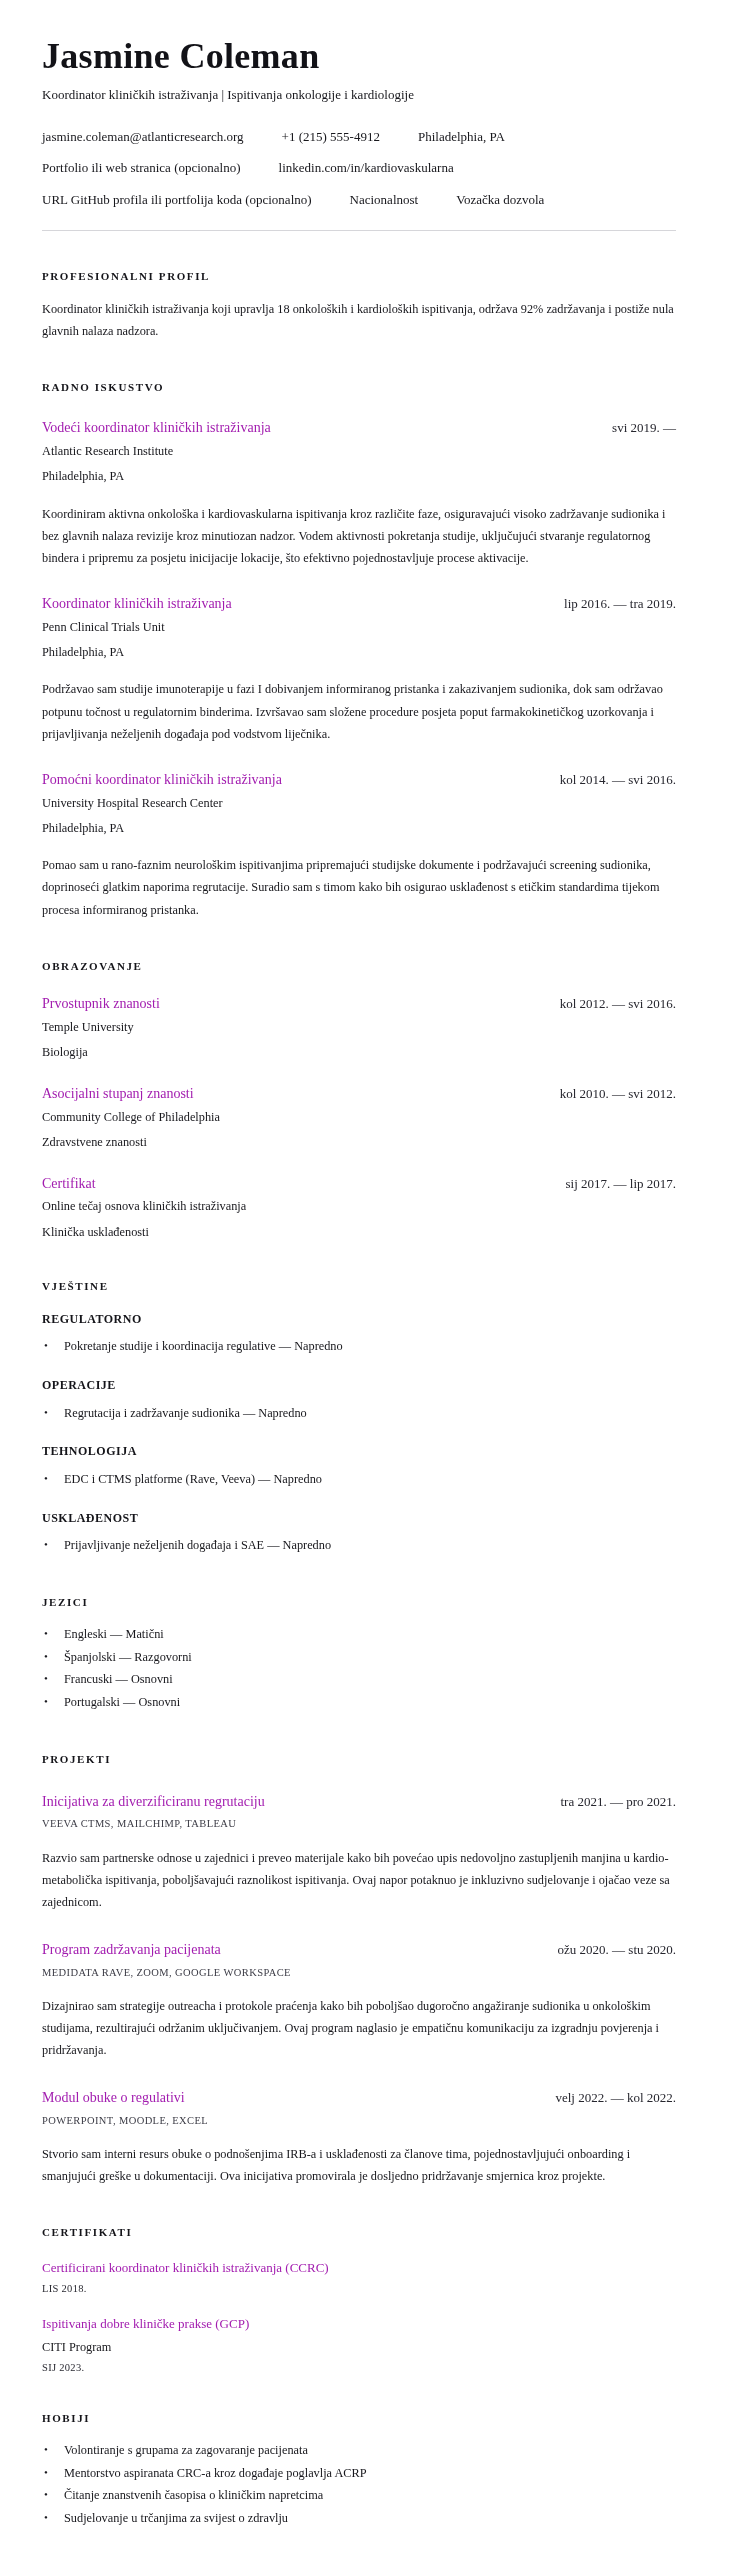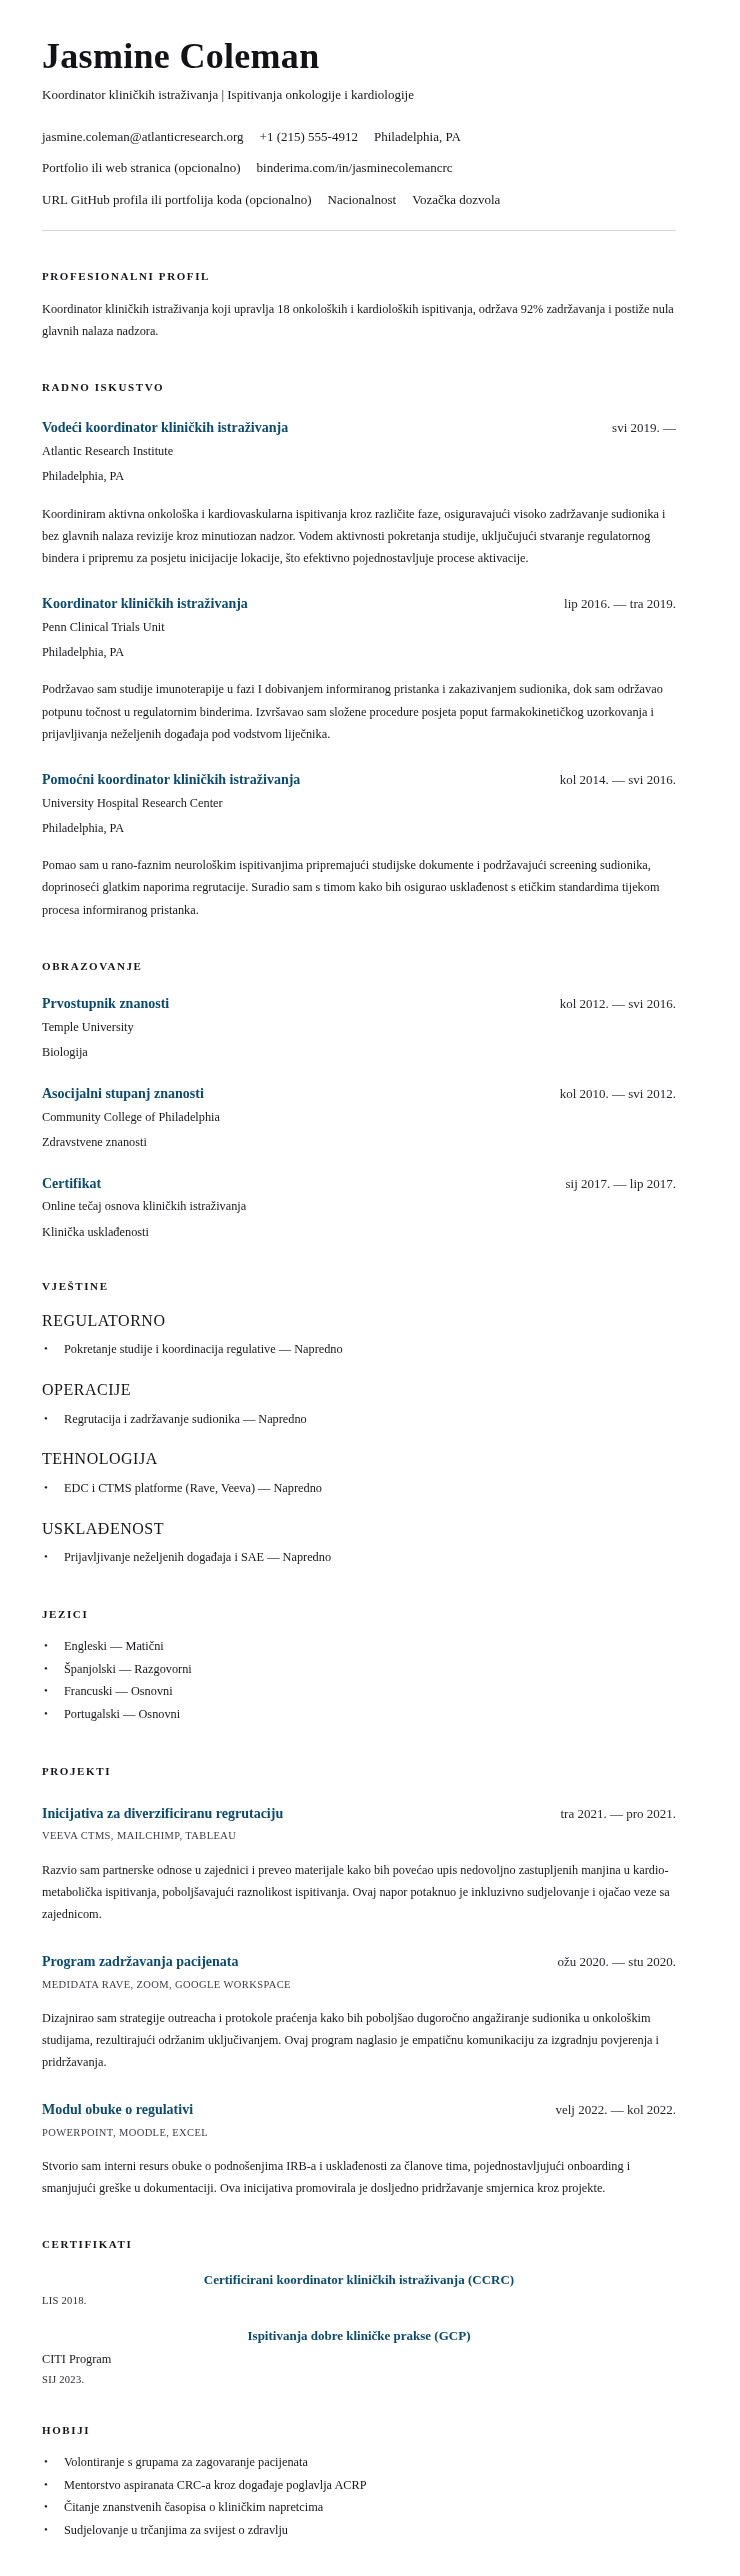--- a/index.html
+++ b/index.html
@@ -1,39 +1,39 @@
 <!DOCTYPE html>
 <html style="font-size:10px"><head>
 <meta charset="utf-8">
 <style>
   html,body{margin:0;padding:0;background:#ffffff;}
   body{font-family:"Liberation Serif","DejaVu Serif",serif;color:#17171c;}
   .page{width:718px;height:2576px;box-sizing:border-box;padding:36px 42px 37px;overflow:hidden;background:#fff;}
 
   .name{font-size:36px;font-weight:700;line-height:1.12;margin:0;letter-spacing:0.3px;color:#121217;}
   .headline{font-size:13px;margin-top:11px;line-height:1.3;}
-  .contact-row{display:flex;gap:16px;font-size:13px;line-height:1.25;}
+  .contact-row{display:flex;gap:38px;font-size:13px;line-height:1.25;}
   .contact-row.first{margin-top:25px;}
   .contact-row + .contact-row{margin-top:15px;}
   .rule{border:none;border-top:1.2px solid #d6d6da;margin:22px 0 0;}
 
   .section-title{font-size:11px;font-weight:700;letter-spacing:1.6px;margin:39px 0 0;color:#15151a;}
   .profile-text{font-size:12.3px;line-height:1.8;margin:16px 0 0;max-width:654px;}
 
   .entry{margin-top:26px;}
   .entry-head{display:flex;justify-content:space-between;align-items:baseline;gap:15px;}
-  .entry-title{font-size:14px;font-weight:700;line-height:1.25;color:#0c4a6e;text-align:center;}
+  .entry-title{font-size:14px;font-weight:400;line-height:1.25;color:#a21caf;}
   .dates{font-size:13px;color:#26262e;white-space:nowrap;}
   .entry-sub{font-size:12.3px;margin-top:7.4px;line-height:1.3;}
   .entry-loc{font-size:12.3px;margin-top:9.3px;line-height:1.3;}
   .entry-desc{font-size:12.3px;line-height:1.8;margin-top:17.3px;max-width:654px;}
 
   .tools{font-size:10.5px;letter-spacing:0.4px;margin-top:8px;color:#3c3c46;}
 
-  .skill-cat{font-size:16px;font-weight:400;letter-spacing:0.5px;margin-top:20px;color:#15151a;}
+  .skill-cat{font-size:12px;font-weight:700;letter-spacing:0.5px;margin-top:20px;color:#15151a;}
   ul.blist{list-style:none;margin:8.6px 0 0;padding:0;}
   ul.blist li{position:relative;padding-left:22px;font-size:12.3px;line-height:1.85;}
   ul.blist li::before{content:"•";position:absolute;left:1.9px;top:0;color:#1c1c22;font-size:11px;}
 
   .cert-issuer{font-size:12.3px;margin-top:7.4px;}
   .cert-date{font-size:10.5px;letter-spacing:0.3px;margin-top:6.8px;color:#2a2a32;}
 
   .edu-entry{margin-top:23.5px;}
   .proj-entry{margin-top:28px;}
   .cert-entry{margin-top:22px;}
@@ -47,21 +47,21 @@
     <h1 class="name">Jasmine Coleman</h1>
     <div class="headline">Koordinator kliničkih istraživanja | Ispitivanja onkologije i kardiologije</div>
 
     <div class="contact-row first">
       <span>jasmine.coleman@atlanticresearch.org</span>
       <span>+1 (215) 555-4912</span>
       <span>Philadelphia, PA</span>
     </div>
     <div class="contact-row">
       <span>Portfolio ili web stranica (opcionalno)</span>
-      <span>binderima.com/in/jasminecolemancrc</span>
+      <span>linkedin.com/in/kardiovaskularna</span>
     </div>
     <div class="contact-row">
       <span>URL GitHub profila ili portfolija koda (opcionalno)</span>
       <span>Nacionalnost</span>
       <span>Vozačka dozvola</span>
     </div>
     <hr class="rule">
   </header>
 
   <section>

